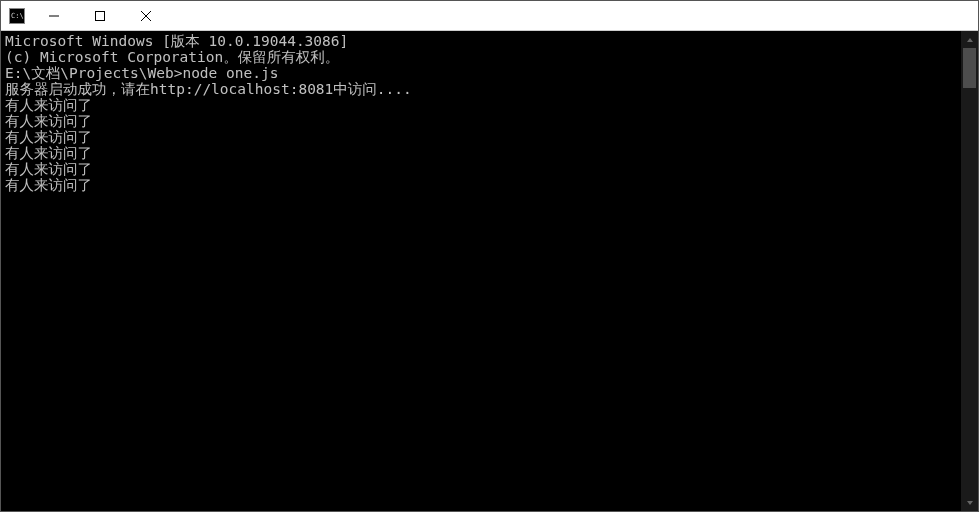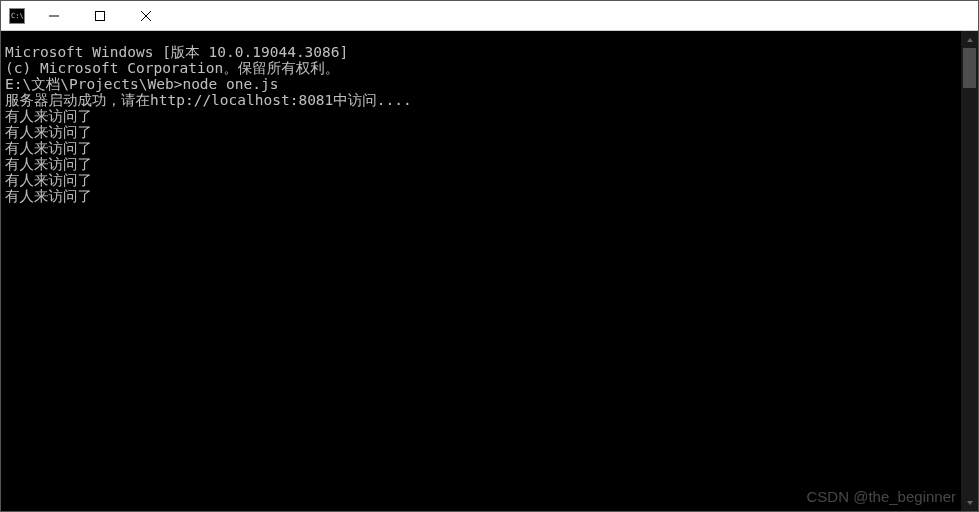--- a/index.html
+++ b/index.html
@@ -64,21 +64,21 @@
       color: #000;
     }
     .console-area {
       flex: 1;
       background: #000;
       display: flex;
       position: relative;
     }
     .console-content {
       flex: 1;
-      padding: 13px 4px;
+      padding: 2px 4px;
       font-family: "NSimSun", "SimSun", "Consolas", monospace;
       font-size: 14.5px;
       line-height: 16px;
       color: #c0c0c0;
       white-space: pre;
       overflow: hidden;
     }
     .console-line {
       display: block;
     }
@@ -161,15 +161,14 @@
       </div>
       <div class="scroll-track">
         <div class="scroll-thumb"></div>
       </div>
       <div class="scroll-arrow">
         <svg width="8" height="8" viewBox="0 0 8 8">
             <polygon points="4,6 7,2 1,2" fill="#666"></polygon>
           </svg>
       </div>
     </div>
-    <div class="watermark">CSDN @the_beginner</div>
   </div>
 </div>
 
 </body></html>

